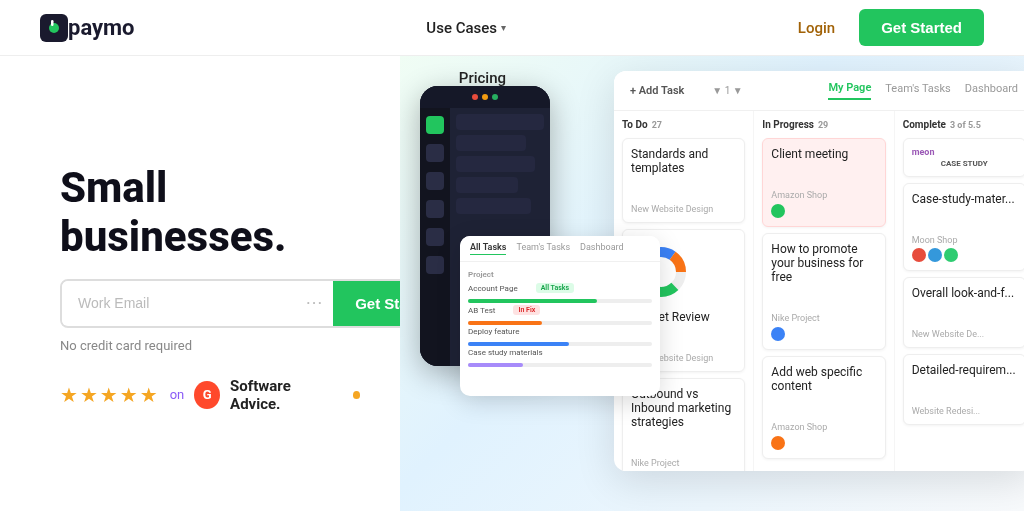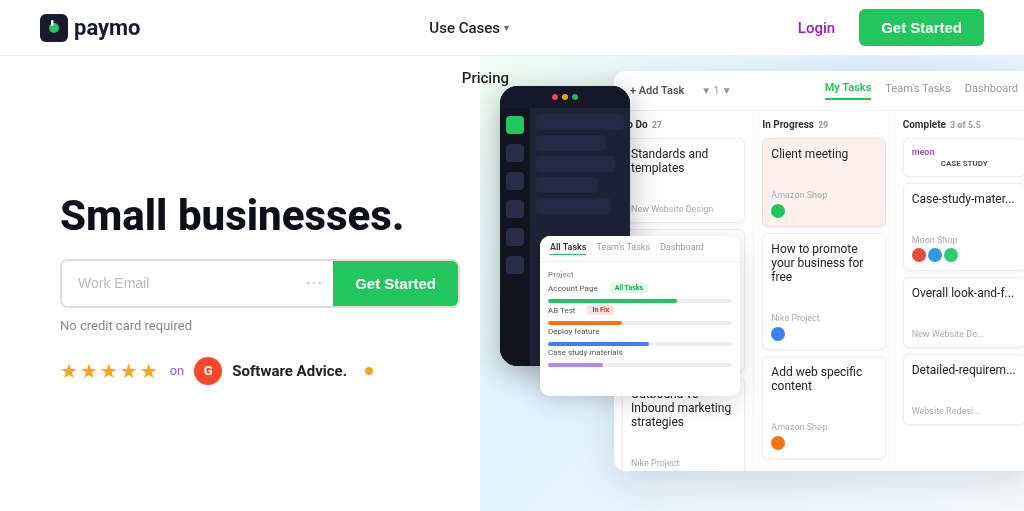--- a/index.html
+++ b/index.html
@@ -13,21 +13,20 @@
       padding: 0 40px;
       height: 56px;
       border-bottom: 1px solid #eee;
       position: relative;
       z-index: 10;
       background: #fff;
     }
     .logo {
       display: flex;
       align-items: center;
-      gap: 6px;
       font-weight: 700;
       font-size: 22px;
       color: #1a1a2e;
       text-decoration: none;
     }
     .logo-icon {
       width: 28px;
       height: 28px;
     }
     nav {
@@ -49,21 +48,21 @@
       font-size: 10px;
       color: #666;
     }
     .nav-right {
       display: flex;
       align-items: center;
       gap: 24px;
     }
     .login-btn {
       font-size: 15px;
-      color: #a21caf;
+      color: #a16207;
       cursor: pointer;
       font-weight: 500;
     }
     .get-started-btn {
       background: #22c55e;
       color: #fff;
       border: none;
       border-radius: 6px;
       padding: 10px 22px;
       font-size: 15px;
@@ -74,21 +73,21 @@
     
     main {
       display: flex;
       height: calc(511px - 56px);
       position: relative;
       overflow: hidden;
     }
 
     
     .left-content {
-      width: 480px;
+      width: 400px;
       padding: 40px 40px 30px 60px;
       display: flex;
       flex-direction: column;
       justify-content: center;
       flex-shrink: 0;
     }
     .headline {
       font-size: 42px;
       font-weight: 800;
       line-height: 1.15;
@@ -382,21 +381,21 @@
       font-weight: 600;
       border-bottom: 1.5px solid #22c55e;
       padding-bottom: 2px;
     }
     .small-dash-body {
       padding: 8px;
     }
     .small-row {
       display: flex;
       align-items: center;
-      gap: 12px;
+      gap: 18px;
       margin-bottom: 6px;
     }
     .tag {
       font-size: 7px;
       padding: 1px 5px;
       border-radius: 3px;
       font-weight: 600;
     }
     .tag.green { background: #dcfce7; color: #16a34a; }
     .tag.red { background: #fee2e2; color: #dc2626; }
@@ -537,25 +536,25 @@
           <span class="small-text">Case study materials</span>
         </div>
         <div class="progress-bar">
           <div class="progress-fill" style="width:30%;background:#a78bfa"></div>
         </div>
       </div>
     </div>
 
     <div class="dashboard-mockup">
       <div class="dash-header">
-        <div style="flex:1;display:flex;align-items:center;gap:17px;">
+        <div style="flex:1;display:flex;align-items:center;gap:28px;">
           <span style="font-size:11px;color:#555;font-weight:600;">+ Add Task</span>
           <span style="font-size:10px;color:#999;">▼ 1 ▼</span>
         </div>
-        <span class="dash-tab active">My Tasks</span>
+        <span class="dash-tab active">My Page</span>
         <span class="dash-tab">Team's Tasks</span>
         <span class="dash-tab">Dashboard</span>
       </div>
       <div class="dash-body">
 
         <div class="dash-col">
           <div class="col-header">
             <span>To Do</span>
             <span class="col-count">27</span>
           </div>

